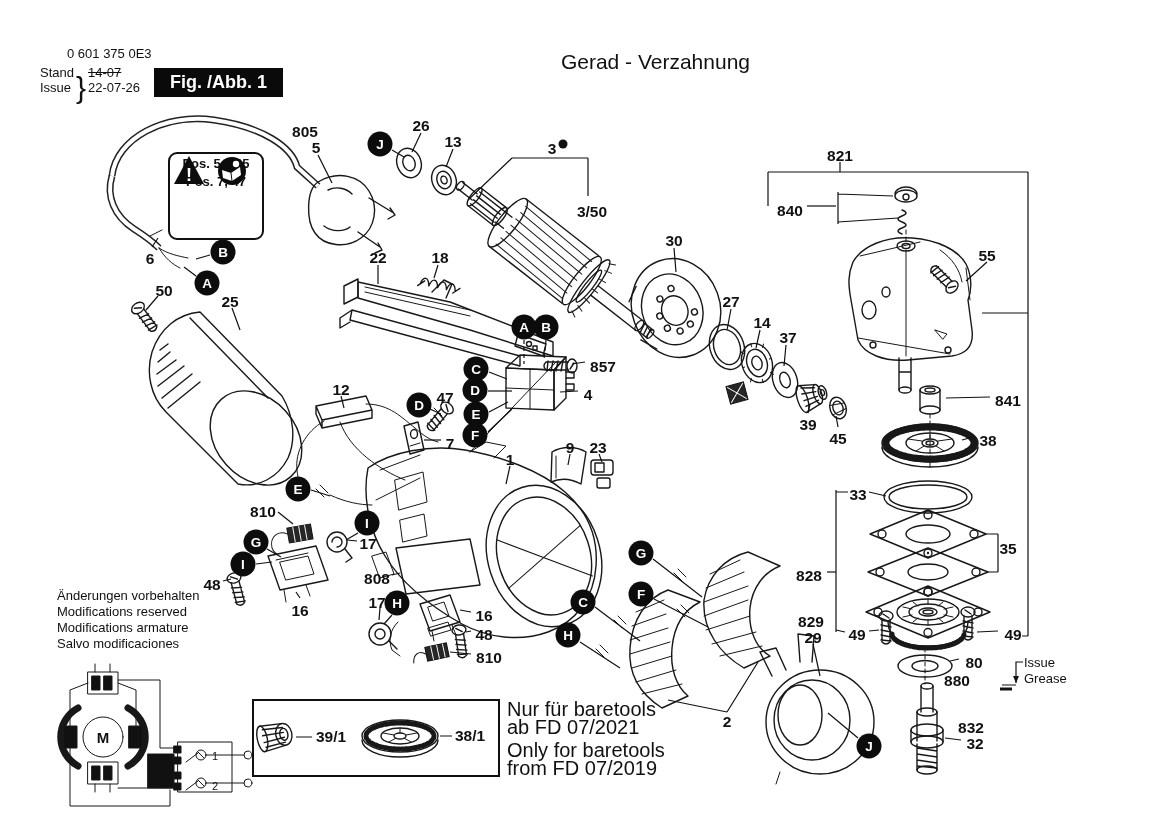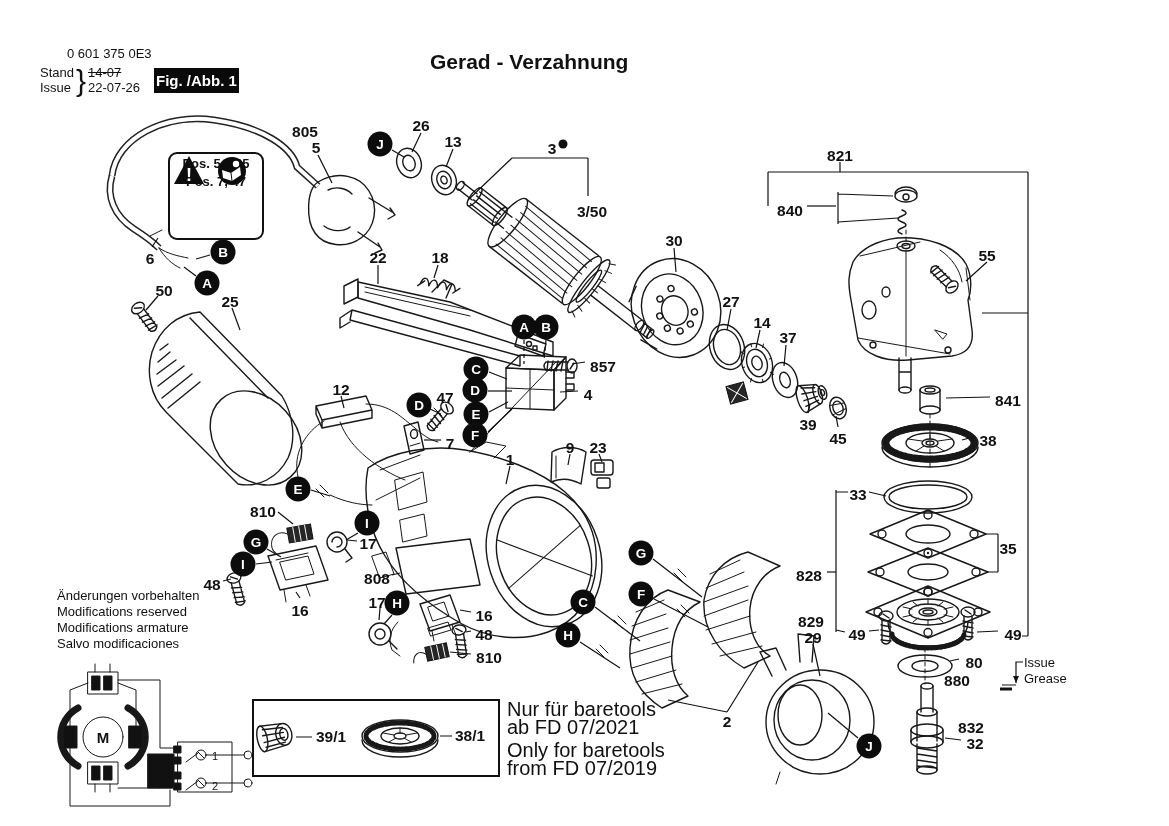--- a/index.html
+++ b/index.html
@@ -15,27 +15,27 @@
   .fillb{fill:#262626;stroke:#111;}
   .callout{font-weight:bold;font-size:15.5px;fill:#111;text-anchor:middle;}
   .leader{stroke:#111;stroke-width:1.2;fill:none;}
   .lc{fill:#0c0c0c;stroke:none;}
   .lt{font-weight:bold;font-size:13.5px;fill:#fff;text-anchor:middle;}
   .schem-t{font-weight:bold;font-size:15px;fill:#111;text-anchor:middle;}
   .schem-s{font-size:11px;fill:#111;}
   .abs{position:absolute;}
   .doc-info{left:40px;top:46px;font-size:13px;line-height:15px;}
   .doc-part{margin-left:27px;margin-bottom:4px;}
-  .doc-row{display:flex;align-items:center;}
+  .doc-row{display:flex;align-items:flex-end;}
   .doc-col{display:flex;flex-direction:column;}
   .doc-brace{font-size:30px;font-weight:400;margin:0 2px;}
   .strike{text-decoration:line-through;}
   .fig-box{left:154px;top:68px;background:#0a0a0a;color:#fff;font-weight:bold;
-           font-size:15px;padding:4px 2px;}
-  .title{left:430px;top:50px;width:320px;text-align:left;font-size:21px;font-weight:bold;}
+           font-size:18px;padding:4px 16px;}
+  .title{left:430px;top:50px;width:320px;text-align:right;font-size:21px;font-weight:normal;}
   .notice{left:716px;top:56px;font-size:13.5px;line-height:19px;width:450px;}
   .notice .en{margin-top:7px;}
   .n-ind{margin-left:15px;}
   .bullet{font-size:13px;margin-right:4px;}
   .warn-label{left:168px;top:152px;width:92px;height:84px;border:2px solid #111;
               border-radius:9px;display:flex;flex-direction:column;align-items:center;
               background:#fff;}
   .warn-text{font-size:13px;font-weight:bold;line-height:16px;text-align:center;margin-top:2px;}
   .footer-left{left:57px;top:588px;font-size:13px;line-height:16px;}
   .baretools{left:507px;top:700px;font-size:20px;line-height:18px;}

